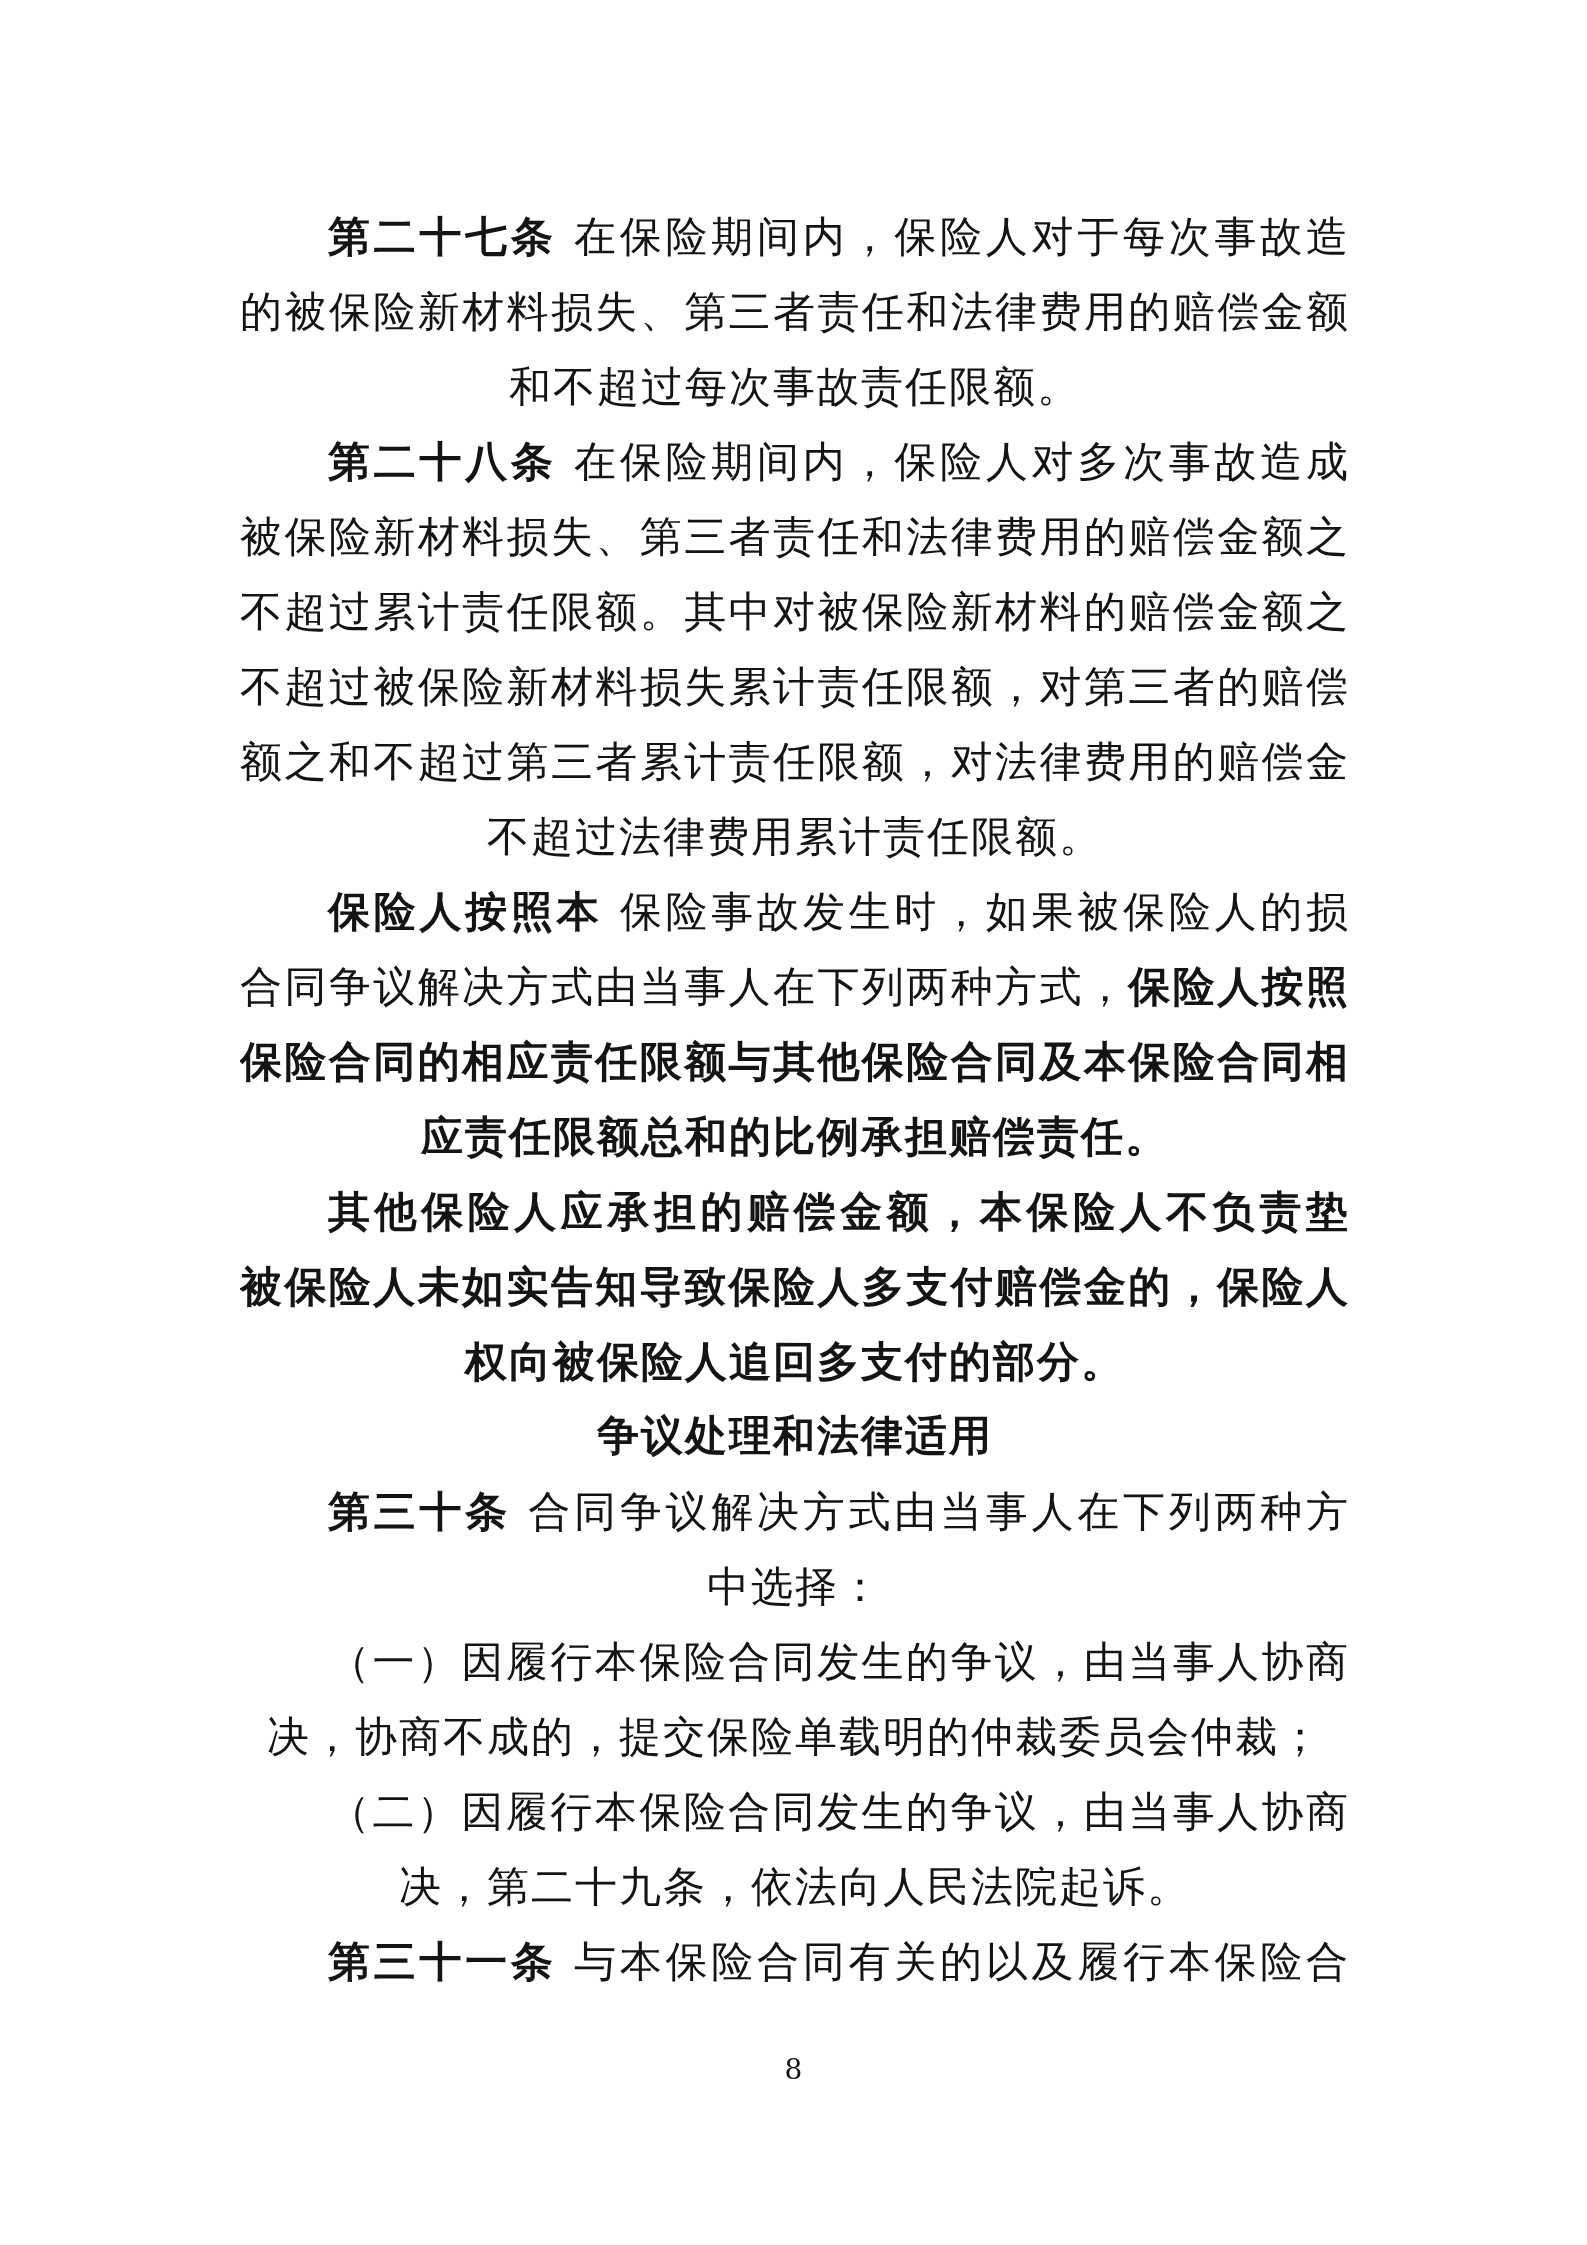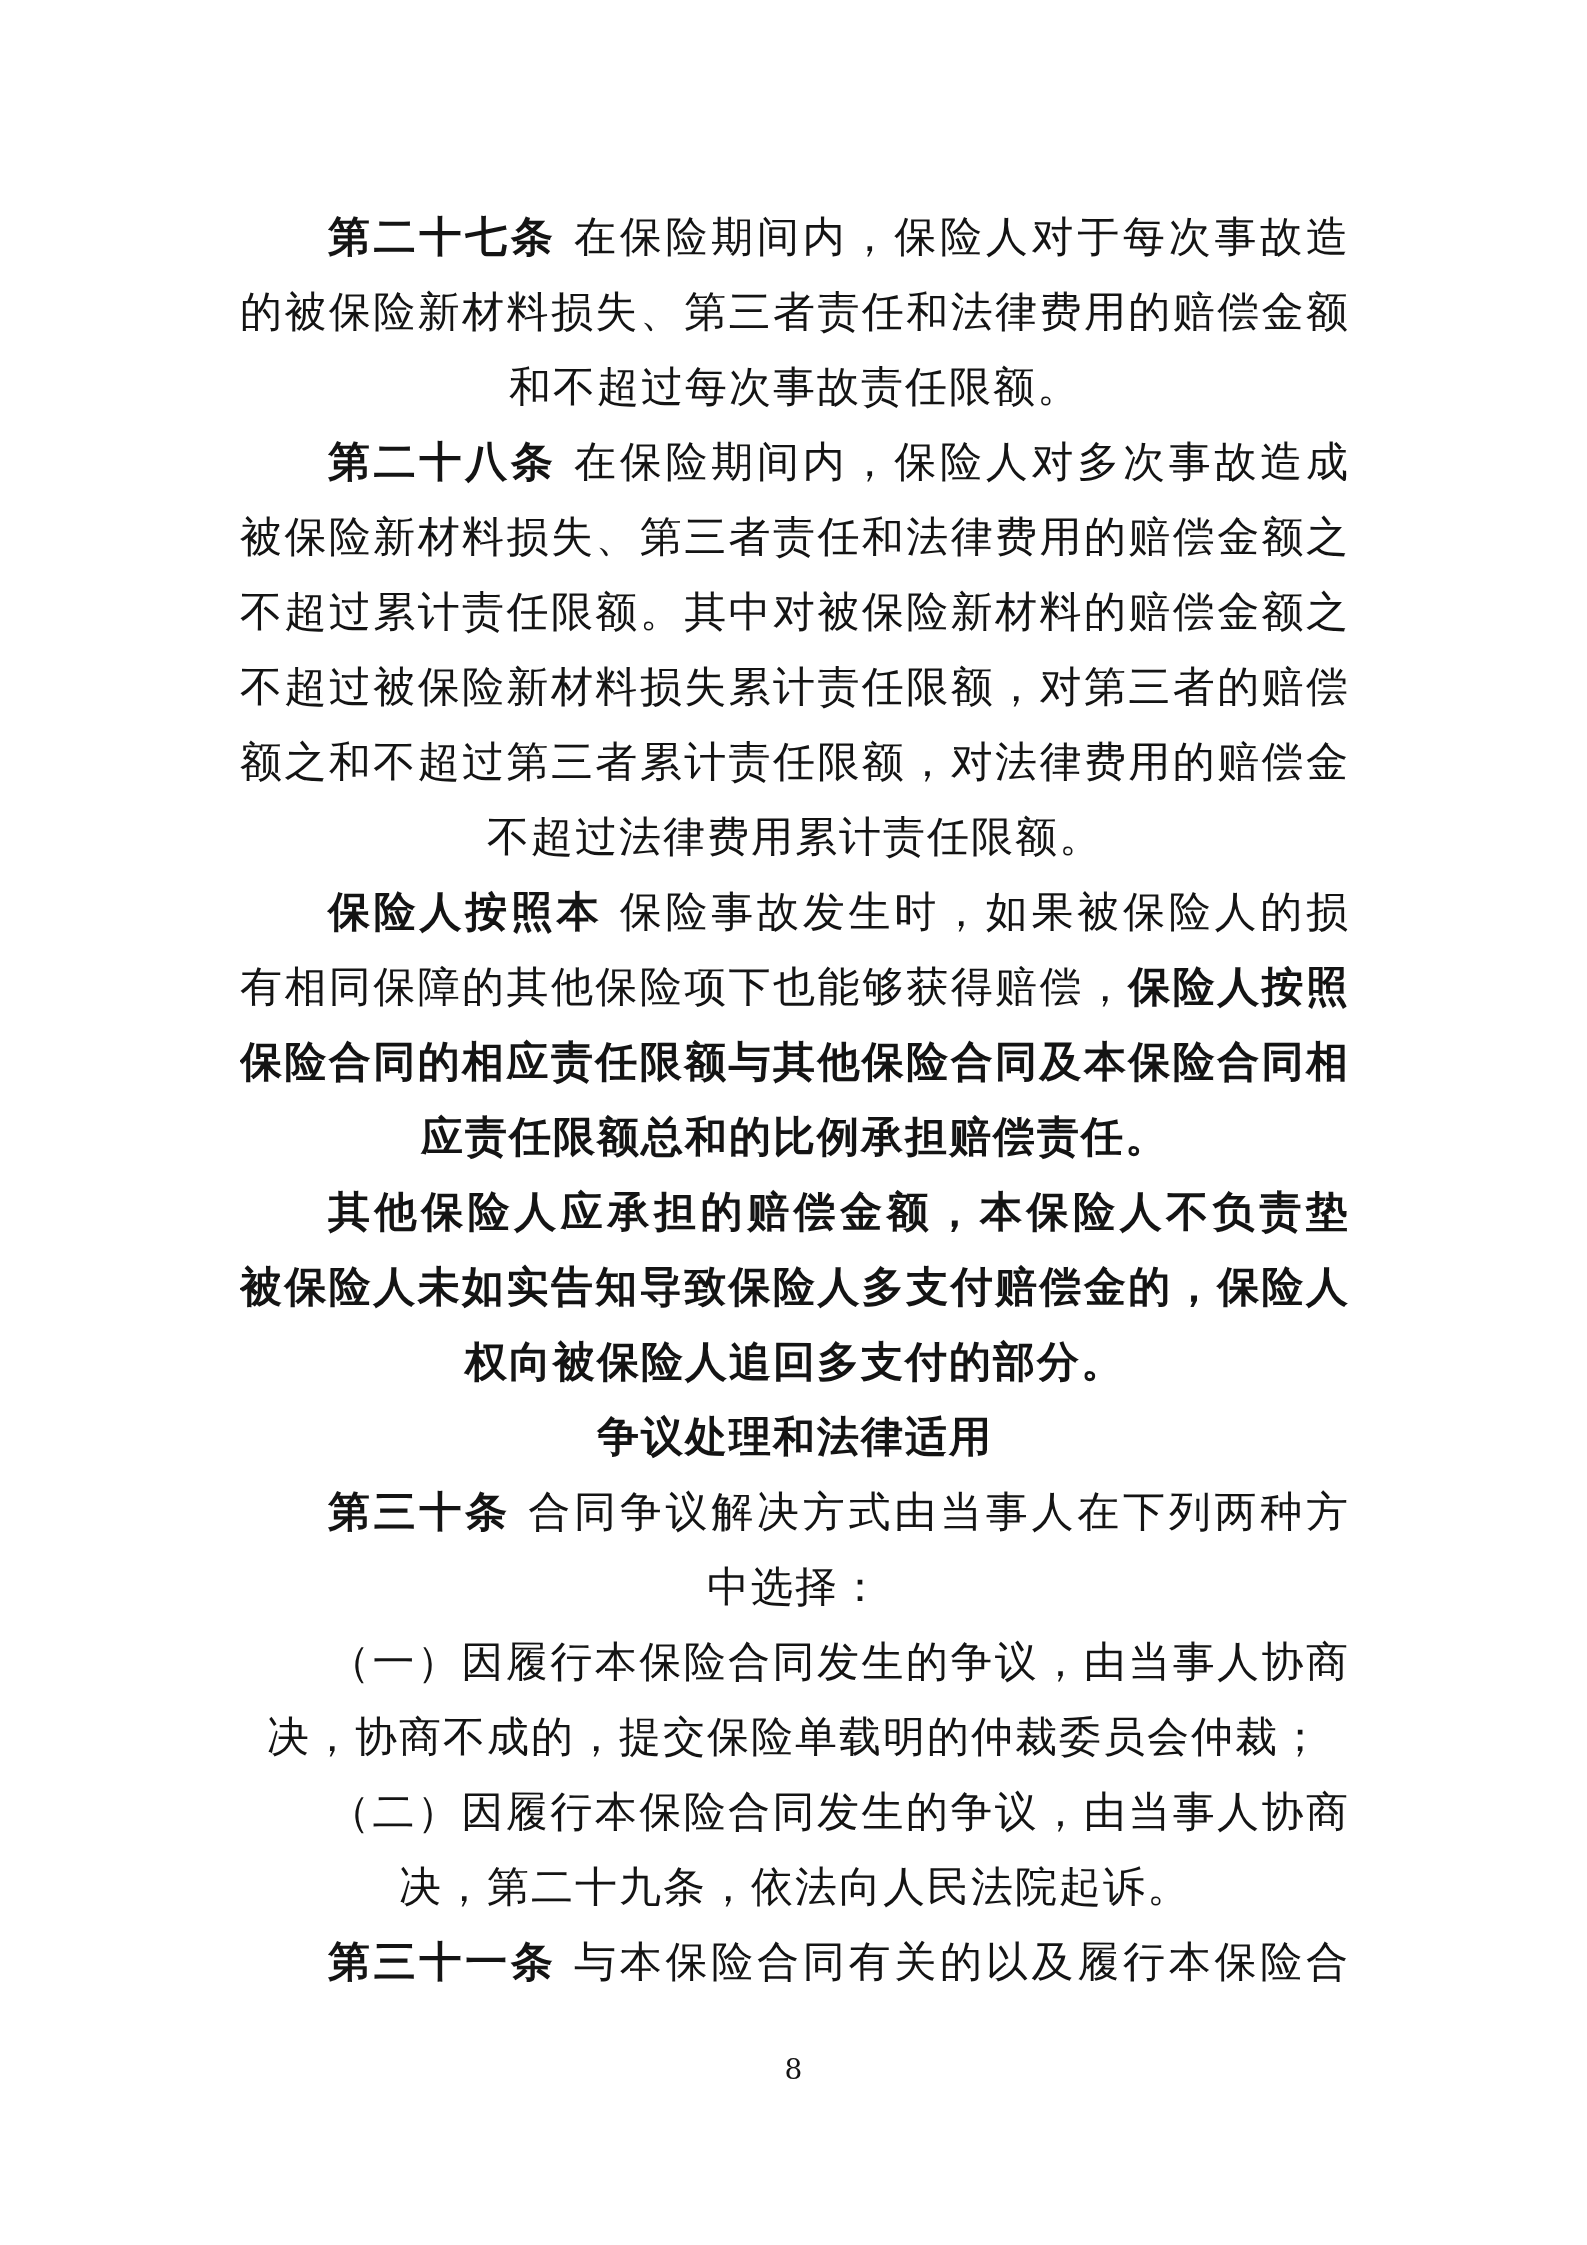--- a/index.html
+++ b/index.html
@@ -31,20 +31,21 @@
     white-space: nowrap;
     text-align: center;
   }
   .line.justify {
     white-space: normal;
     text-align: justify;
     text-align-last: justify;
   }
   .line.center {
     text-align-last: center;
+    font-family: Liberation Serif, serif;
   }
   .line.indent {
     padding-left: 88px;
   }
   .seg.bold {
     font-weight: 700;
   }
   .page-number {
     position: absolute;
     left: 0;
@@ -65,21 +66,21 @@
       <div class="line indent justify"><span class="seg bold">第二十七条</span><span class="seg"> 在保险期间内，保险人对于每次事故造成</span></div>
       <div class="line justify"><span class="seg">的被保险新材料损失、第三者责任和法律费用的赔偿金额之</span></div>
       <div class="line left"><span class="seg">和不超过每次事故责任限额。</span></div>
       <div class="line indent justify"><span class="seg bold">第二十八条</span><span class="seg"> 在保险期间内，保险人对多次事故造成的</span></div>
       <div class="line justify"><span class="seg">被保险新材料损失、第三者责任和法律费用的赔偿金额之和</span></div>
       <div class="line justify"><span class="seg">不超过累计责任限额。其中对被保险新材料的赔偿金额之和</span></div>
       <div class="line justify"><span class="seg">不超过被保险新材料损失累计责任限额，对第三者的赔偿金</span></div>
       <div class="line justify"><span class="seg">额之和不超过第三者累计责任限额，对法律费用的赔偿金额</span></div>
       <div class="line left"><span class="seg">不超过法律费用累计责任限额。</span></div>
       <div class="line indent justify"><span class="seg bold">保险人按照本</span><span class="seg"> 保险事故发生时，如果被保险人的损失在</span></div>
-      <div class="line justify"><span class="seg">有相同保障的其他保险项下也能够获得赔偿，</span><span class="seg bold">保险人按照本</span></div>
+      <div class="line justify"><span class="seg">合同争议解决方式由当事人在下列两种方式，</span><span class="seg bold">保险人按照本</span></div>
       <div class="line justify"><span class="seg bold">保险合同的相应责任限额与其他保险合同及本保险合同相</span></div>
       <div class="line left"><span class="seg bold">应责任限额总和的比例承担赔偿责任。</span></div>
       <div class="line indent justify"><span class="seg bold">其他保险人应承担的赔偿金额，本保险人不负责垫付。</span></div>
       <div class="line justify"><span class="seg bold">被保险人未如实告知导致保险人多支付赔偿金的，保险人有</span></div>
       <div class="line left"><span class="seg bold">权向被保险人追回多支付的部分。</span></div>
       <div class="line center"><span class="seg bold">争议处理和法律适用</span></div>
       <div class="line indent justify"><span class="seg bold">第三十条</span><span class="seg"> 合同争议解决方式由当事人在下列两种方式</span></div>
       <div class="line left"><span class="seg">中选择：</span></div>
       <div class="line indent justify"><span class="seg">（一）因履行本保险合同发生的争议，由当事人协商解</span></div>
       <div class="line left"><span class="seg">决，协商不成的，提交保险单载明的仲裁委员会仲裁；</span></div>

